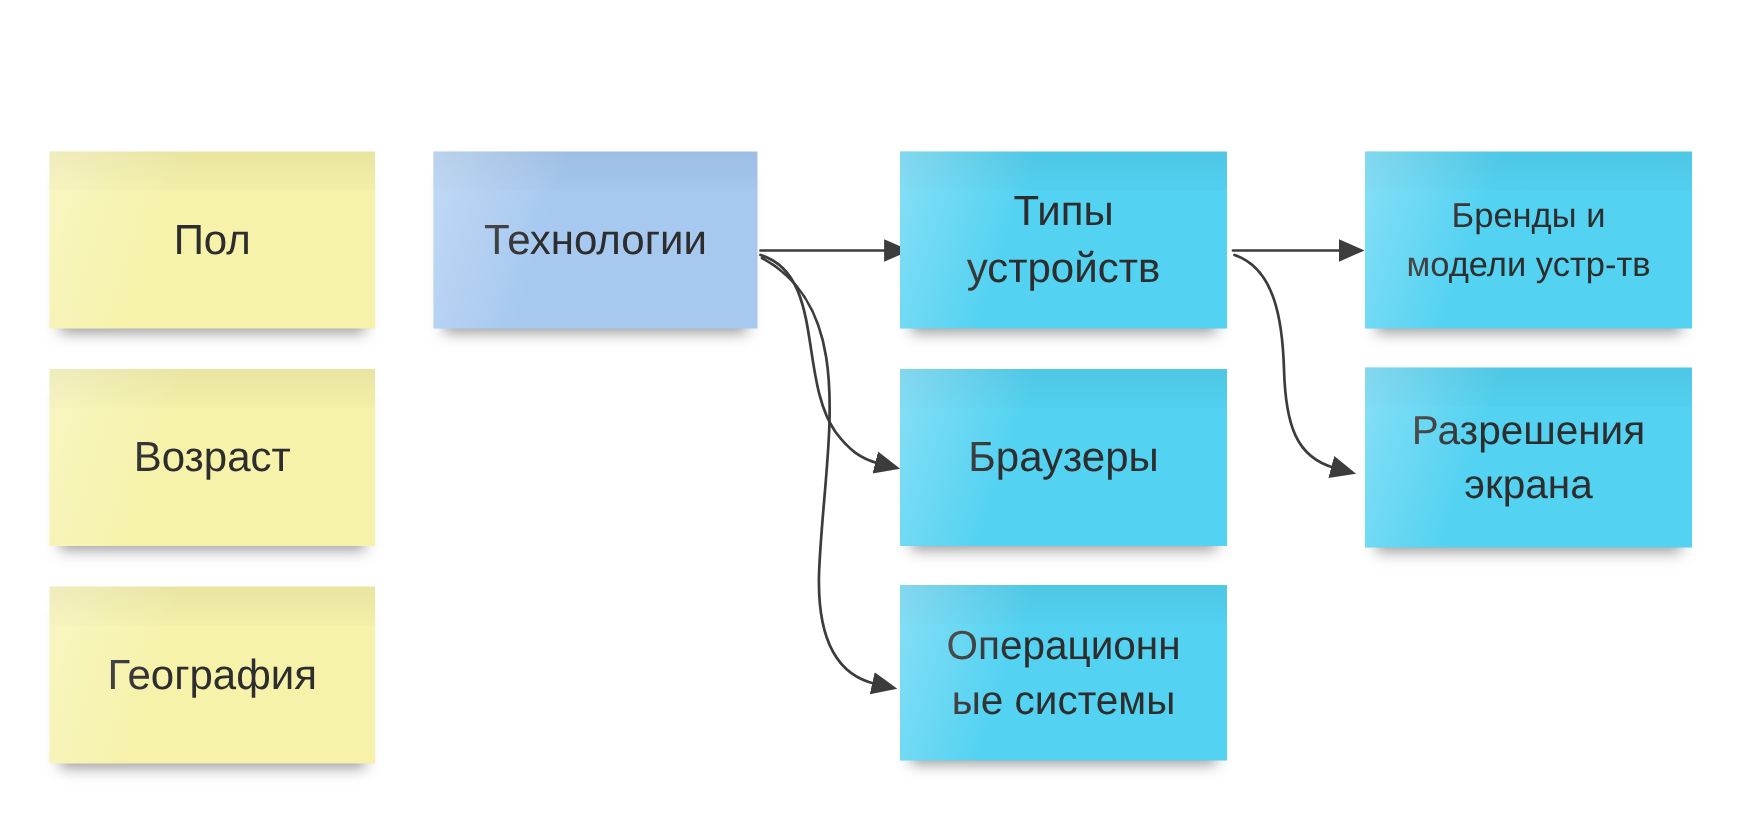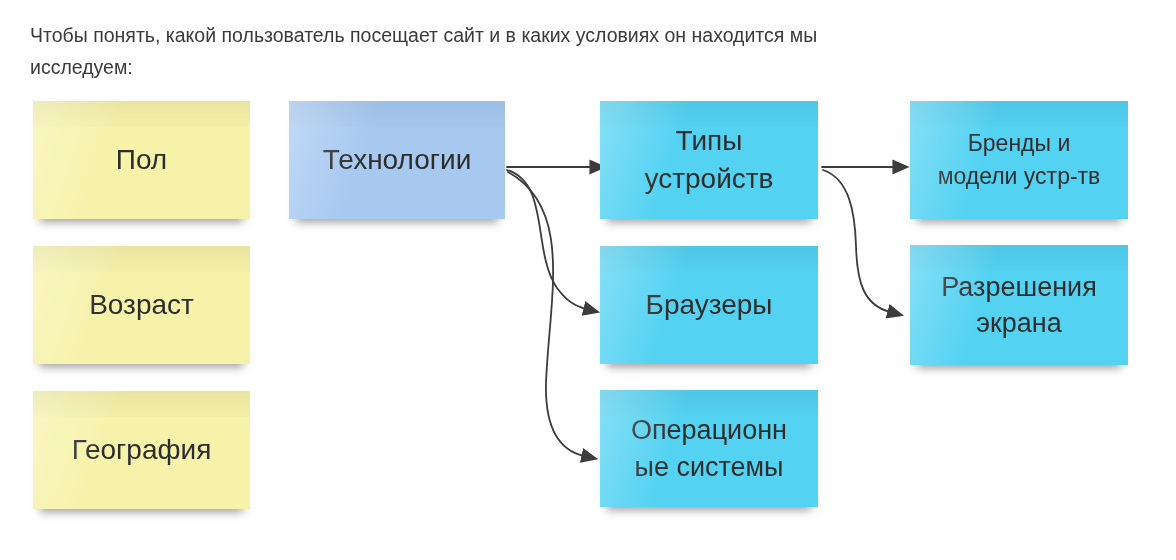--- a/index.html
+++ b/index.html
@@ -91,22 +91,20 @@
   .n-browsers          { left:600px; top:246px; width:218px; }
   .n-operating-systems { left:600px; top:390px; width:218px; height:117px; font-size:27px; }
   .n-brands-models     { left:910px; top:101px; width:218px; font-size:23px; line-height:1.42; }
   .n-screen-resolutions{ left:910px; top:245px; width:218px; height:120px; font-size:27px; }
 </style>
 </head>
 <body>
 
 <div class="canvas">
 
-  <p class="heading">Чтобы понять, какой пользователь посещает сайт и в каких условиях он находится мы
-исследуем:</p>
 
   <svg class="connectors" viewBox="0 0 1176 560" xmlns="http://www.w3.org/2000/svg">
     <defs>
       <marker id="ah" viewBox="0 0 10 10" refX="1.5" refY="5" markerWidth="9.5" markerHeight="9.5" orient="auto">
         <path class="arrow-head" d="M0,0.6 L10,5 L0,9.4 z"></path>
       </marker>
     </defs>
     <path class="connector" d="M507,167 H592" marker-end="url(#ah)"></path>
     <path class="connector" d="M507,170 C550,183 532,252 557,288 C566,300 574,306 586,309" marker-end="url(#ah)"></path>
     <path class="connector" d="M508,172 C574,208 549,300 546,383 C545,424 557,450 584,456" marker-end="url(#ah)"></path>

